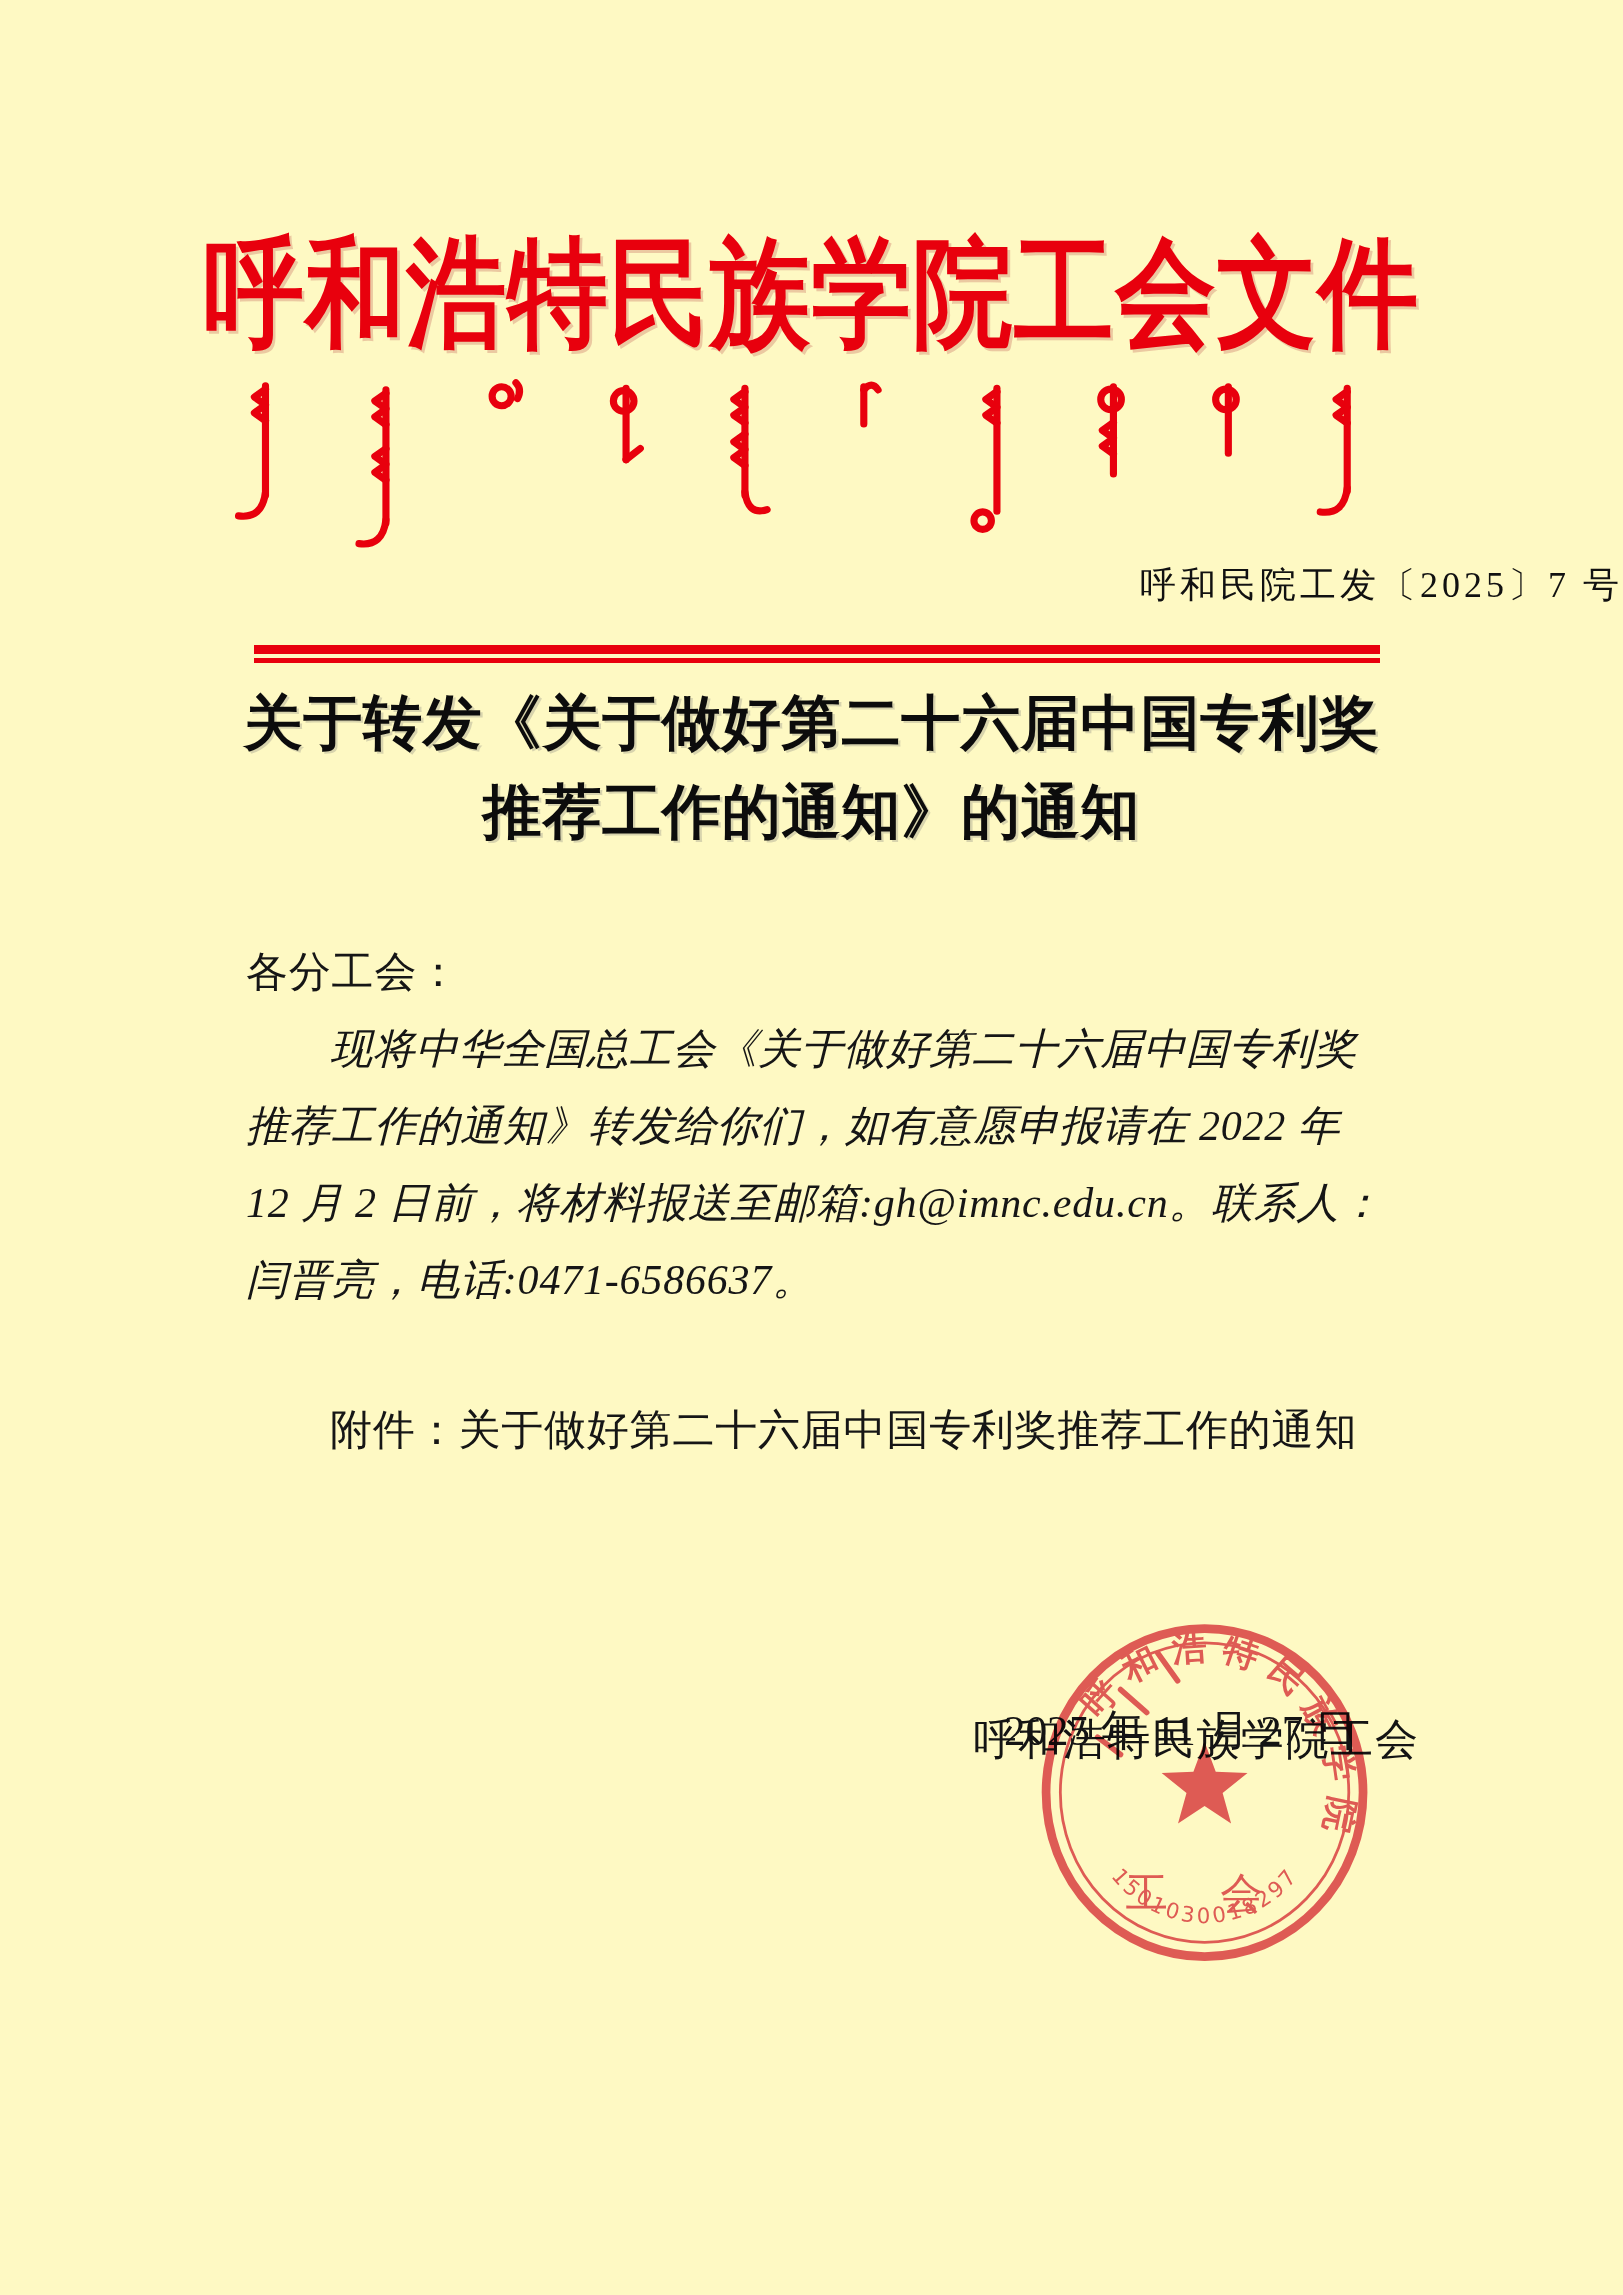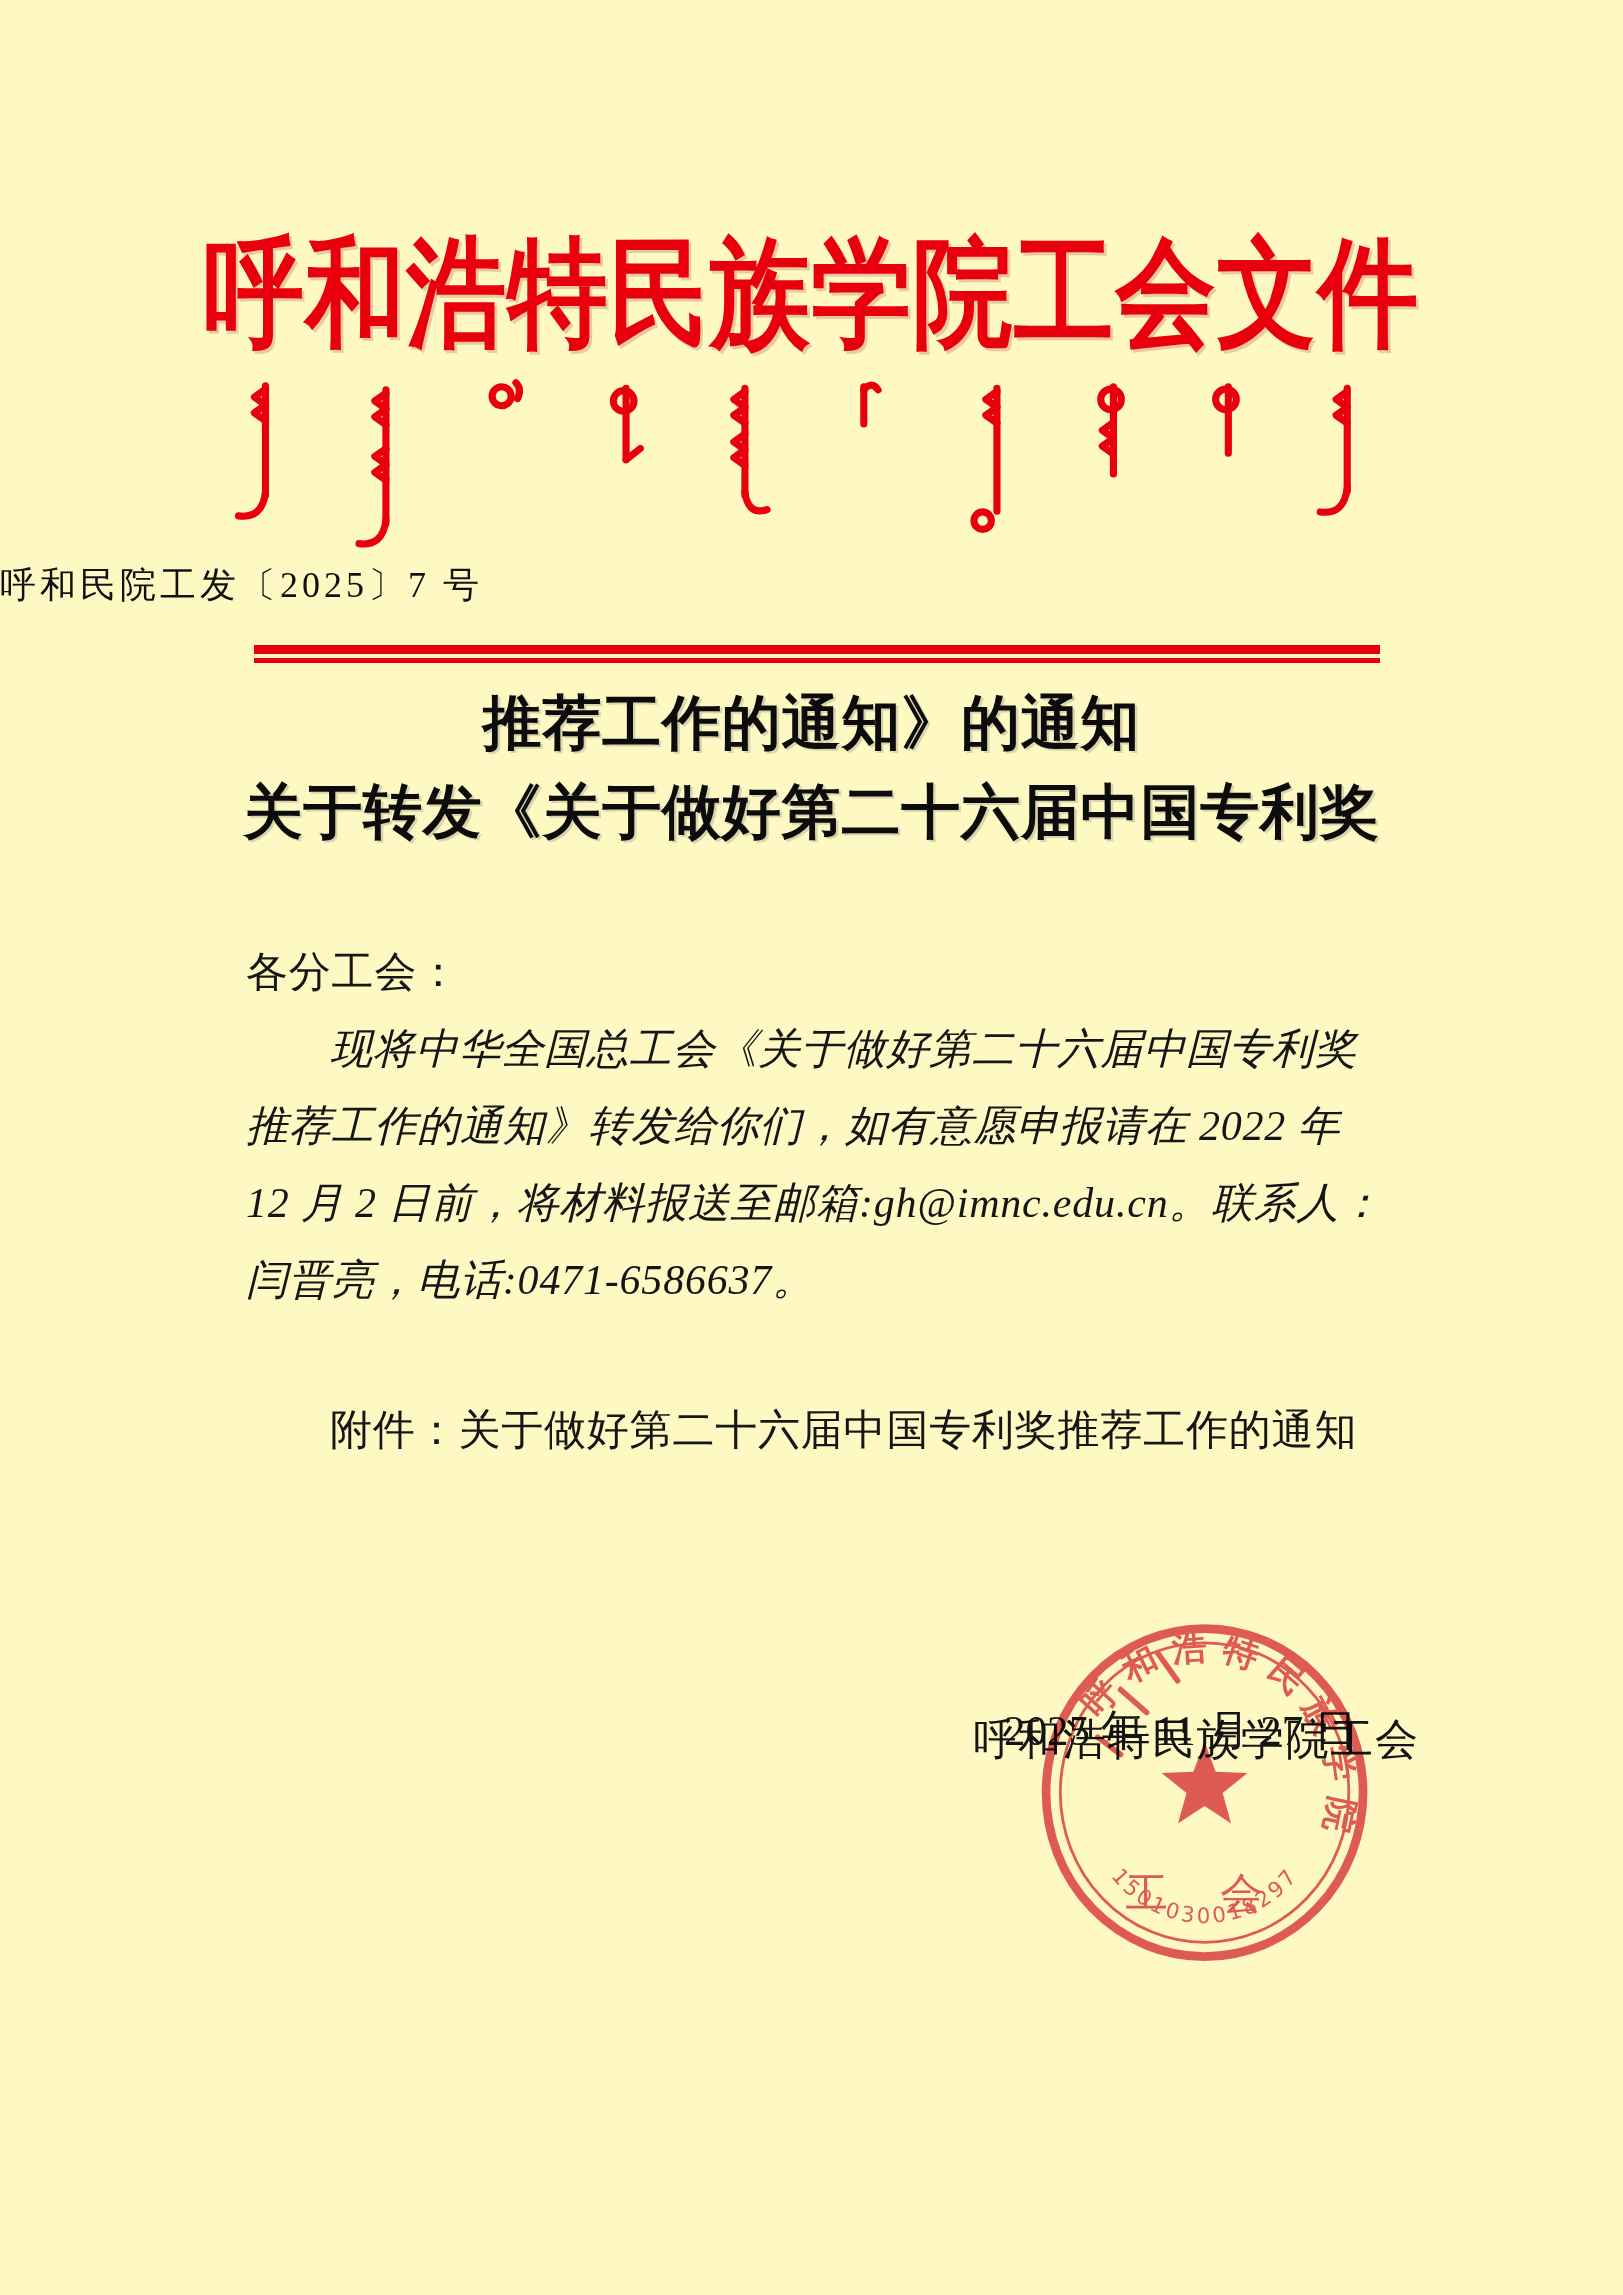--- a/index.html
+++ b/index.html
@@ -26,21 +26,21 @@
     white-space:nowrap;
   }
   .mongolian-svg,.stamp-svg{
     position:absolute;top:0;left:0;width:1623px;height:2295px;
     pointer-events:none;
   }
   .stamp-svg{mix-blend-mode:multiply;opacity:0.92;}
   
   .doc-number{
     position:absolute;top:561px;left:0;width:1623px;
-    text-align:left;
+    text-align:right;
     font-size:36px;line-height:49px;
     letter-spacing:4px;
     color:#111;
     white-space:nowrap;
   }
   
   .rule-thick{
     position:absolute;top:645px;left:254px;width:1126px;height:8.7px;
     background:#e8000d;
   }
@@ -129,22 +129,22 @@
       <path d="M 1700 494 l -14 10 l 14 10 l -14 10 l 14 10" fill="none" stroke="#e8000d" stroke-width="9" stroke-linecap="round" stroke-linejoin="round"></path>
       <path d="M 1700 616 q -4 34 -34 30" fill="none" stroke="#e8000d" stroke-width="9" stroke-linecap="round" stroke-linejoin="round"></path>
     </svg>
 
   <div class="doc-number">呼和民院工发〔2025〕7 号</div>
 
   <div class="rule-thick"></div>
   <div class="rule-thin"></div>
 
   <div class="doc-title">
+    <div>关于转发《关于做好第二十六届中国专利奖</div>
     <div>推荐工作的通知》的通知</div>
-    <div>关于转发《关于做好第二十六届中国专利奖</div>
   </div>
 
   <div class="body-block">
     <div class="salutation">各分工会：</div>
     <div class="body-lines">
         <div class="body-line">现将中华全国总工会《关于做好第二十六届中国专利奖</div>
         <div class="body-line">推荐工作的通知》转发给你们，如有意愿申报请在 2022 年</div>
         <div class="body-line">12 月 2 日前，将材料报送至邮箱:gh@imnc.edu.cn。联系人：</div>
         <div class="body-line">闫晋亮，电话:0471-6586637。</div>
       </div>

